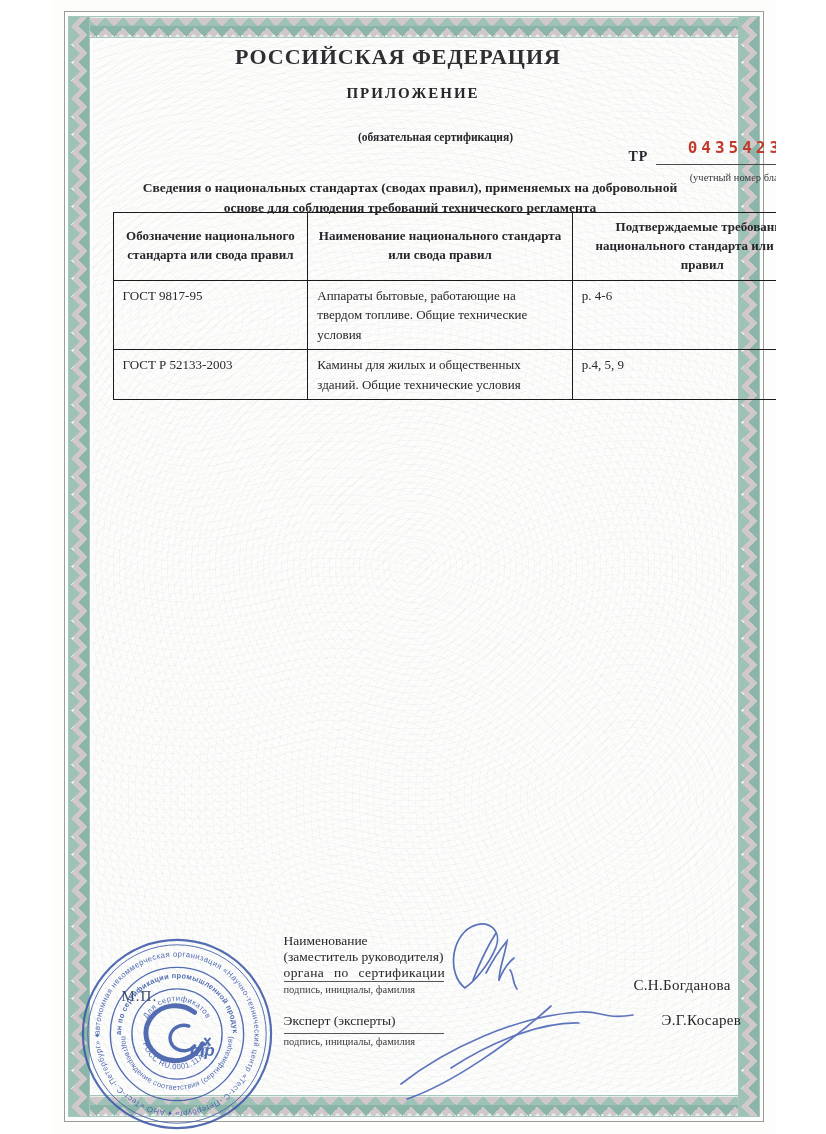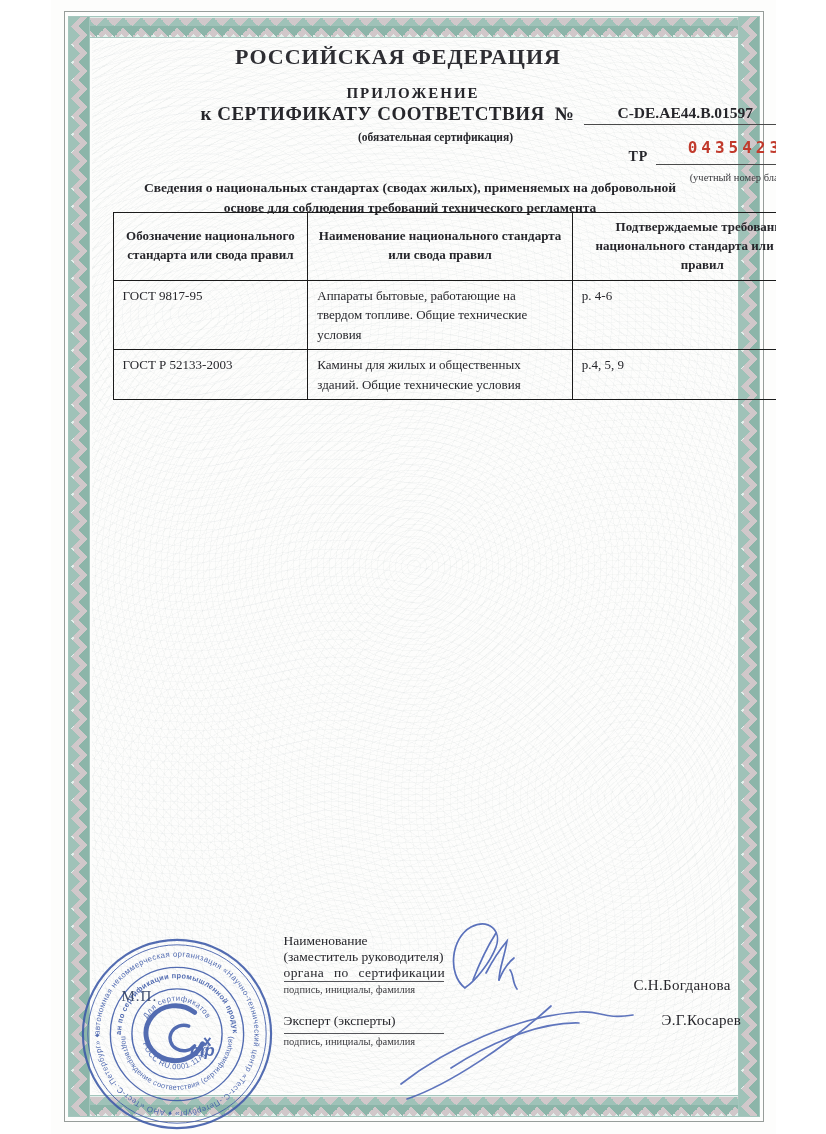--- a/index.html
+++ b/index.html
@@ -86,35 +86,30 @@
   <div class="frame-line"></div>
   <div class="band band-h band-top"></div>
   <div class="band band-h band-bottom"></div>
   <div class="band band-v band-left"></div>
   <div class="band band-v band-right"></div>
   <div class="watermark"></div>
 
   <div class="abs country">РОССИЙСКАЯ ФЕДЕРАЦИЯ</div>
   <div class="abs doc-type">ПРИЛОЖЕНИЕ</div>
 
-  <div class="abs cert-line">
-    <span class="t">к СЕРТИФИКАТУ СООТВЕТСТВИЯ</span>
-    <span class="t">№</span>
-    <span class="num-field">C-DE.AE44.B.01597</span>
-  </div>
   <div class="abs oblig">(обязательная сертификация)</div>
 
   <div class="abs tr-row">
     <span class="t">ТР</span>
     <span class="blank-field">0435423</span>
   </div>
   <div class="abs blank-caption">(учетный номер бланка)</div>
 
   <div class="abs intro">
-    <div>Сведения о национальных стандартах (сводах жилых), применяемых на добровольной</div>
+    <div>Сведения о национальных стандартах (сводах правил), применяемых на добровольной</div>
     <div>основе для соблюдения требований технического регламента</div>
   </div>
 
   <table class="standards">
     <colgroup>
         <col style="width:195px">
         <col style="width:265px">
         <col style="width:260px">
       </colgroup>
     <thead>

